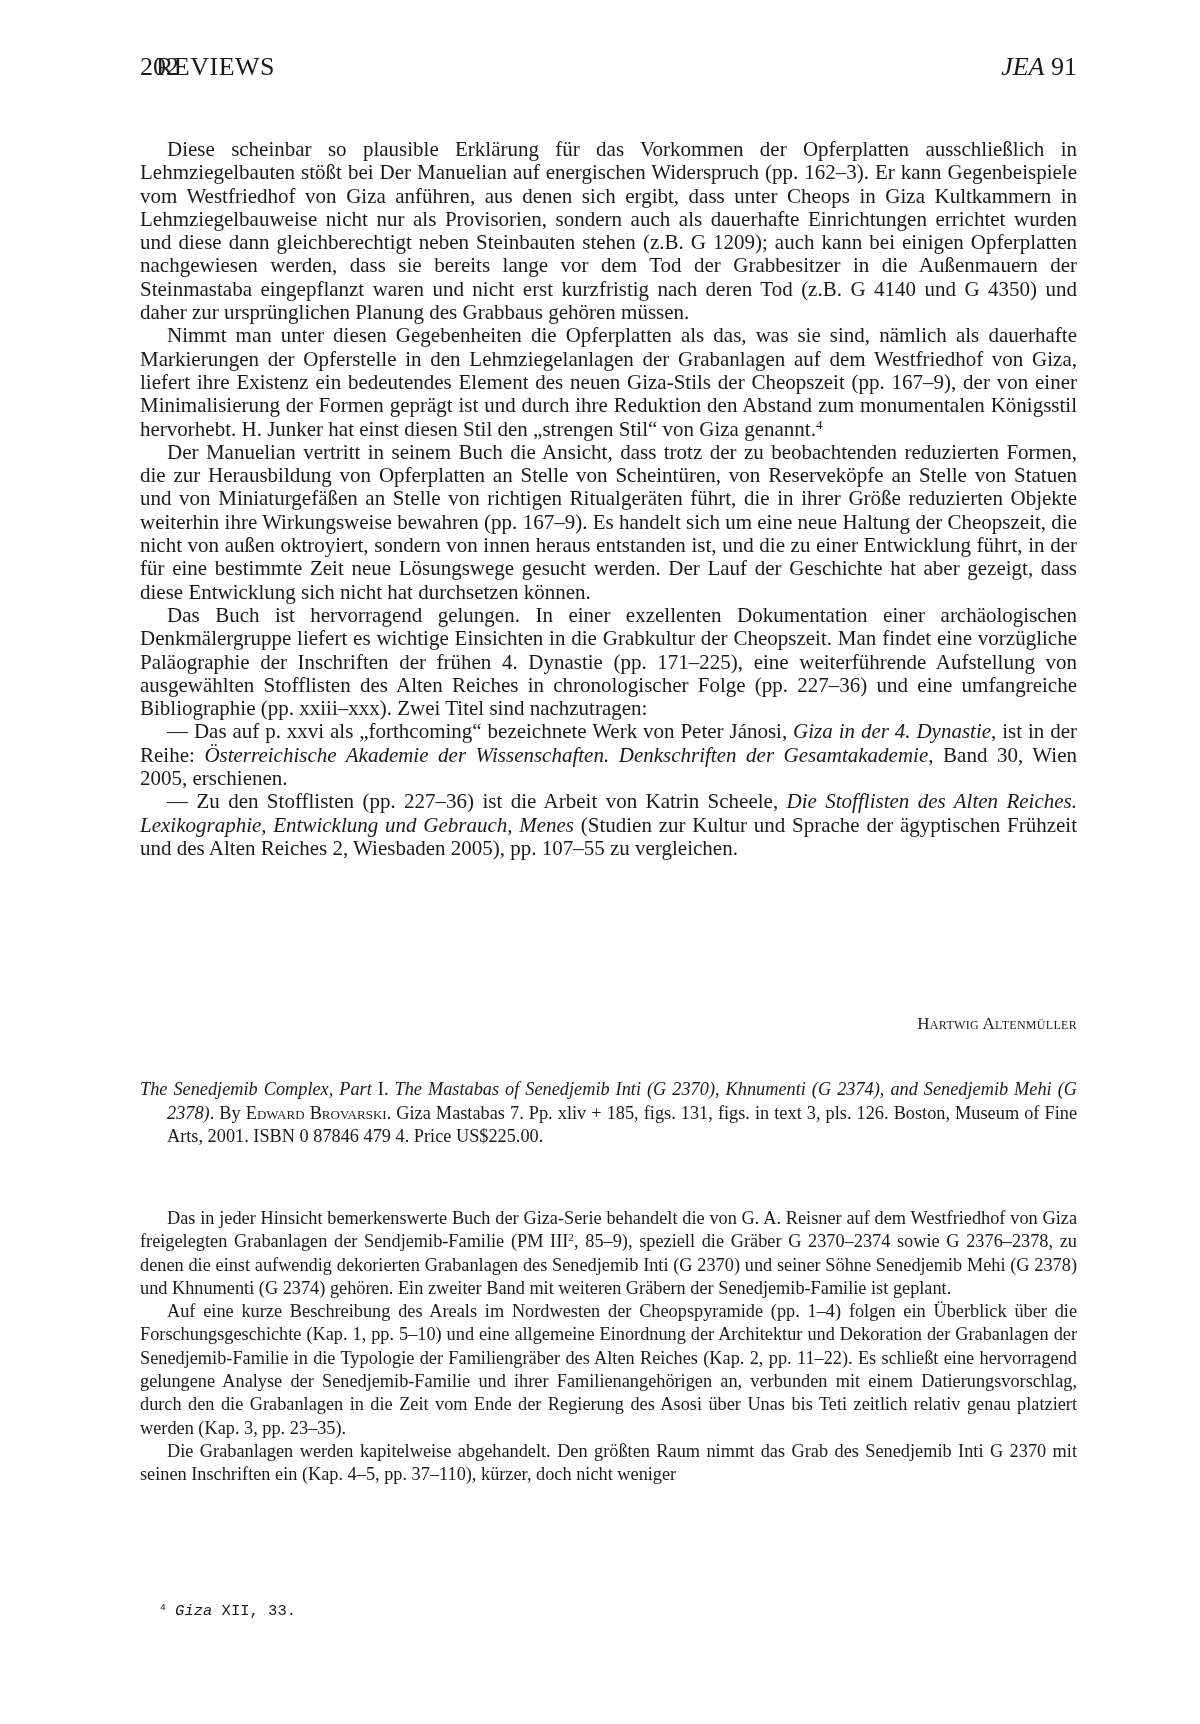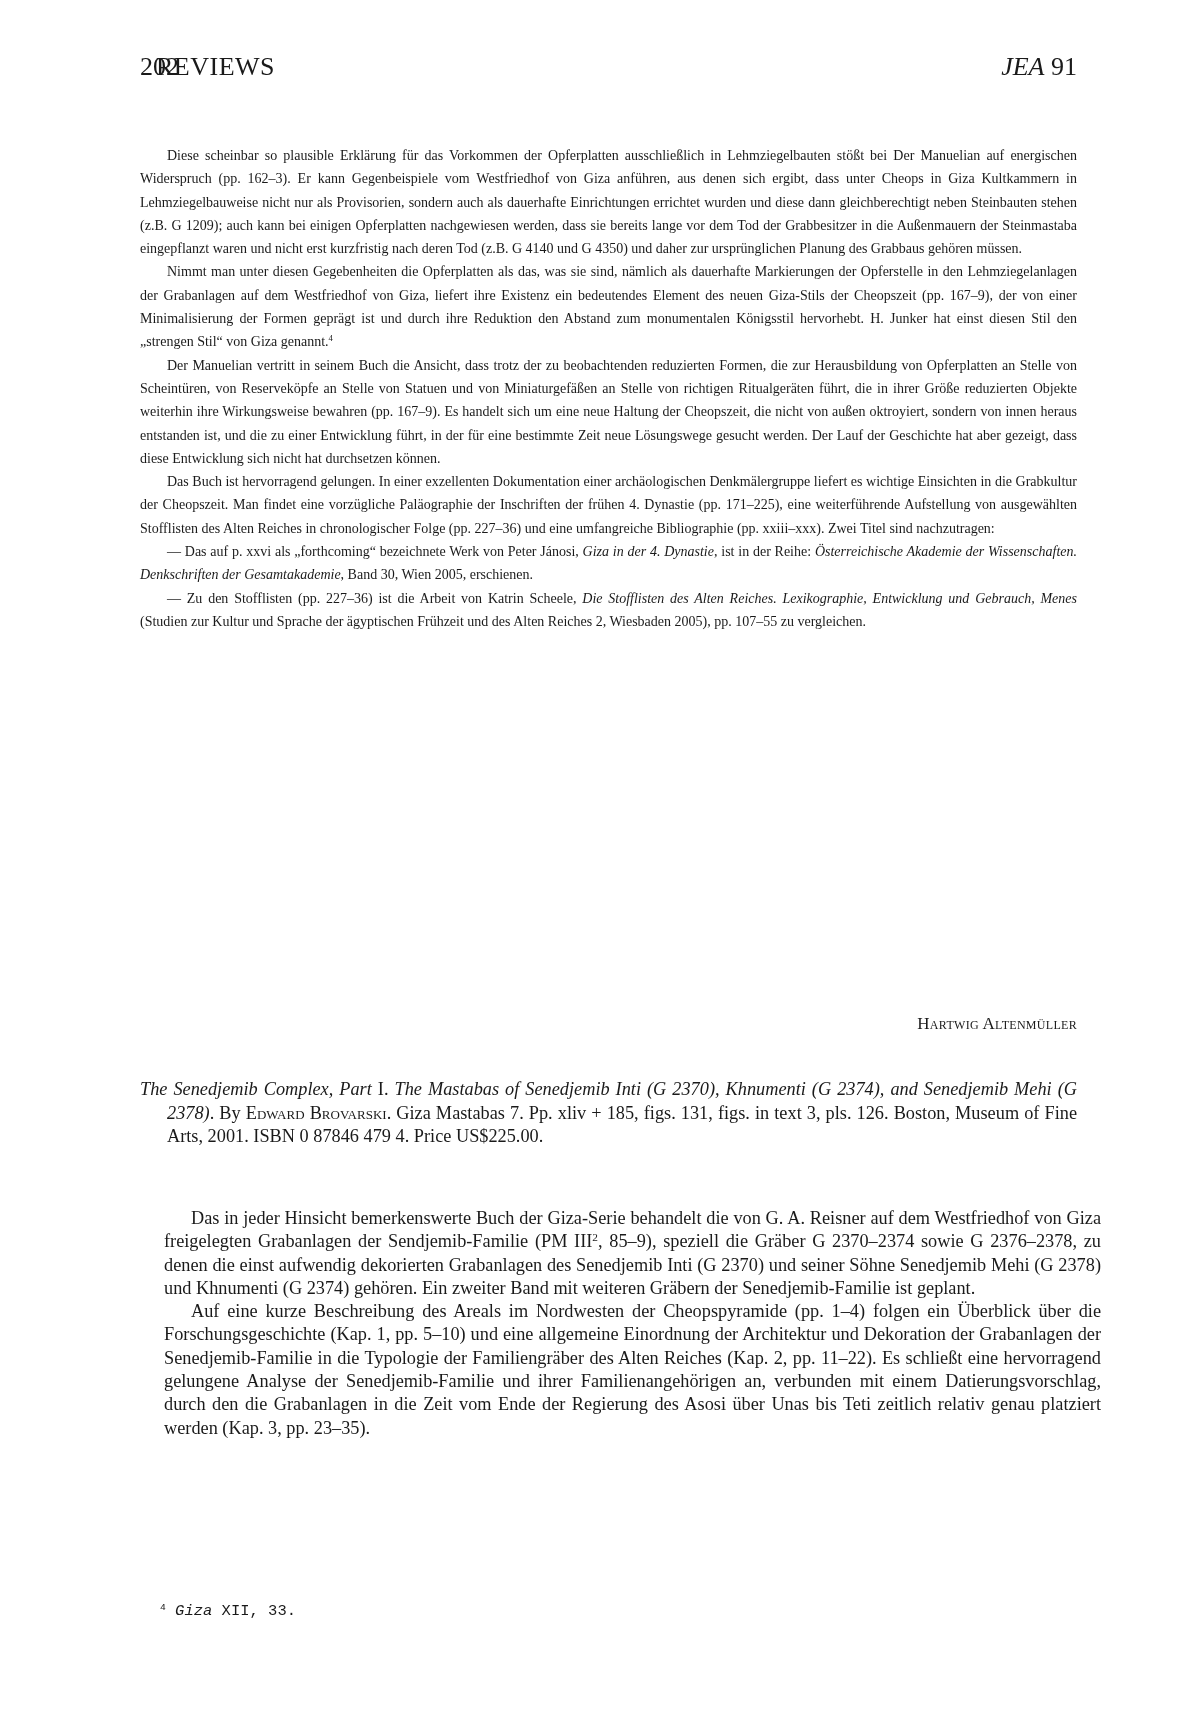--- a/index.html
+++ b/index.html
@@ -11,38 +11,38 @@
     .page { position: absolute; left: 140px; top: 0; width: 937px; }
     .running-head {
       position: absolute; top: 52px; left: 0; width: 937px; height: 30px;
       font-size: 26px; line-height: 30px;
     }
     .rh-left { position: absolute; left: 0; top: 0; }
     .rh-center { position: absolute; left: 16px; right: 0; text-align: left; letter-spacing: 0.5px; }
     .rh-right { position: absolute; right: 0; top: 0; }
     .rh-right i { font-style: italic; }
     .body-text {
-      position: absolute; top: 144px; left: 0; width: 937px;
-      font-size: 14px; line-height: 23.3px; text-align: justify;
+      position: absolute; top: 138px; left: 0; width: 937px;
+      font-size: 21px; line-height: 23.3px; text-align: justify;
       hyphens: none;
     }
     .body-text p { margin: 0; text-indent: 27px; }
     .signature {
       position: absolute; top: 1012px; right: 0;
       font-size: 17px; line-height: 23px;
       font-variant: small-caps; letter-spacing: 0.3px;
     }
     .citation {
       position: absolute; top: 1078px; left: 0; width: 937px;
       font-size: 18.3px; line-height: 23.5px; text-align: justify;
       padding-left: 27px; text-indent: -27px; box-sizing: border-box;
     }
     .review2 {
       position: absolute; top: 1207px; left: 0; width: 937px;
-      font-size: 18.3px; line-height: 23.3px; text-align: justify; margin-left: 24px;
+      font-size: 18.3px; line-height: 23.3px; text-align: justify;
     }
     .review2 p { margin: 0; text-indent: 27px; }
     .footnote {
       position: absolute; top: 1601px; left: 20px;
       font-size: 15.5px; line-height: 20px; font-family: Liberation Mono, monospace;
     }
     .sc { font-variant: small-caps; margin-top: 24px; }
     .it { font-style: italic; }
     sup { font-size: 0.62em; line-height: 0; vertical-align: 0.55em; }
   </style>
@@ -66,17 +66,18 @@
     <p><span>— Zu den Stofflisten (pp. 227–36) ist die Arbeit von Katrin Scheele, </span><span class="it">Die Stofflisten des Alten Reiches. Lexikographie, Entwicklung und Gebrauch, Menes</span><span> (Studien zur Kultur und Sprache der ägyptischen Frühzeit und des Alten Reiches 2, Wiesbaden 2005), pp. 107–55 zu vergleichen.</span></p>
   </section>
 
   <div class="signature">Hartwig Altenmüller</div>
 
   <div class="citation"><span class="it">The Senedjemib Complex, Part </span><span>I. </span><span class="it">The Mastabas of Senedjemib Inti (G 2370), Khnumenti (G 2374), and Senedjemib Mehi (G 2378)</span><span>. By </span><span class="sc">Edward Brovarski</span><span>. Giza Mastabas 7. Pp. xliv + 185, figs. 131, figs. in text 3, pls. 126. Boston, Museum of Fine Arts, 2001. ISBN 0 87846 479 4. Price US$225.00.</span></div>
 
   <section class="review2">
     <p><span>Das in jeder Hinsicht bemerkenswerte Buch der Giza-Serie behandelt die von G. A. Reisner auf dem Westfriedhof von Giza freigelegten Grabanlagen der Sendjemib-Familie (PM III</span><sup>2</sup><span>, 85–9), speziell die Gräber G 2370–2374 sowie G 2376–2378, zu denen die einst aufwendig dekorierten Grabanlagen des Senedjemib Inti (G 2370) und seiner Söhne Senedjemib Mehi (G 2378) und Khnumenti (G 2374) gehören. Ein zweiter Band mit weiteren Gräbern der Senedjemib-Familie ist geplant.</span></p>
     <p><span>Auf eine kurze Beschreibung des Areals im Nordwesten der Cheopspyramide (pp. 1–4) folgen ein Überblick über die Forschungsgeschichte (Kap. 1, pp. 5–10) und eine allgemeine Einordnung der Architektur und Dekoration der Grabanlagen der Senedjemib-Familie in die Typologie der Familiengräber des Alten Reiches (Kap. 2, pp. 11–22). Es schließt eine hervorragend gelungene Analyse der Senedjemib-Familie und ihrer Familienangehörigen an, verbunden mit einem Datierungsvorschlag, durch den die Grabanlagen in die Zeit vom Ende der Regierung des Asosi über Unas bis Teti zeitlich relativ genau platziert werden (Kap. 3, pp. 23–35).</span></p>
+    <p><span>Die Grabanlagen werden kapitelweise abgehandelt. Den größten Raum nimmt das Grab des Senedjemib Inti G 2370 mit seinen Inschriften ein (Kap. 4–5, pp. 37–110), kürzer, doch nicht weniger</span></p>
   </section>
 
   <div class="footnote"><sup>4</sup><span> </span><span class="it">Giza</span><span> XII, 33.</span></div>
 
 </div>
 
 </body></html>

